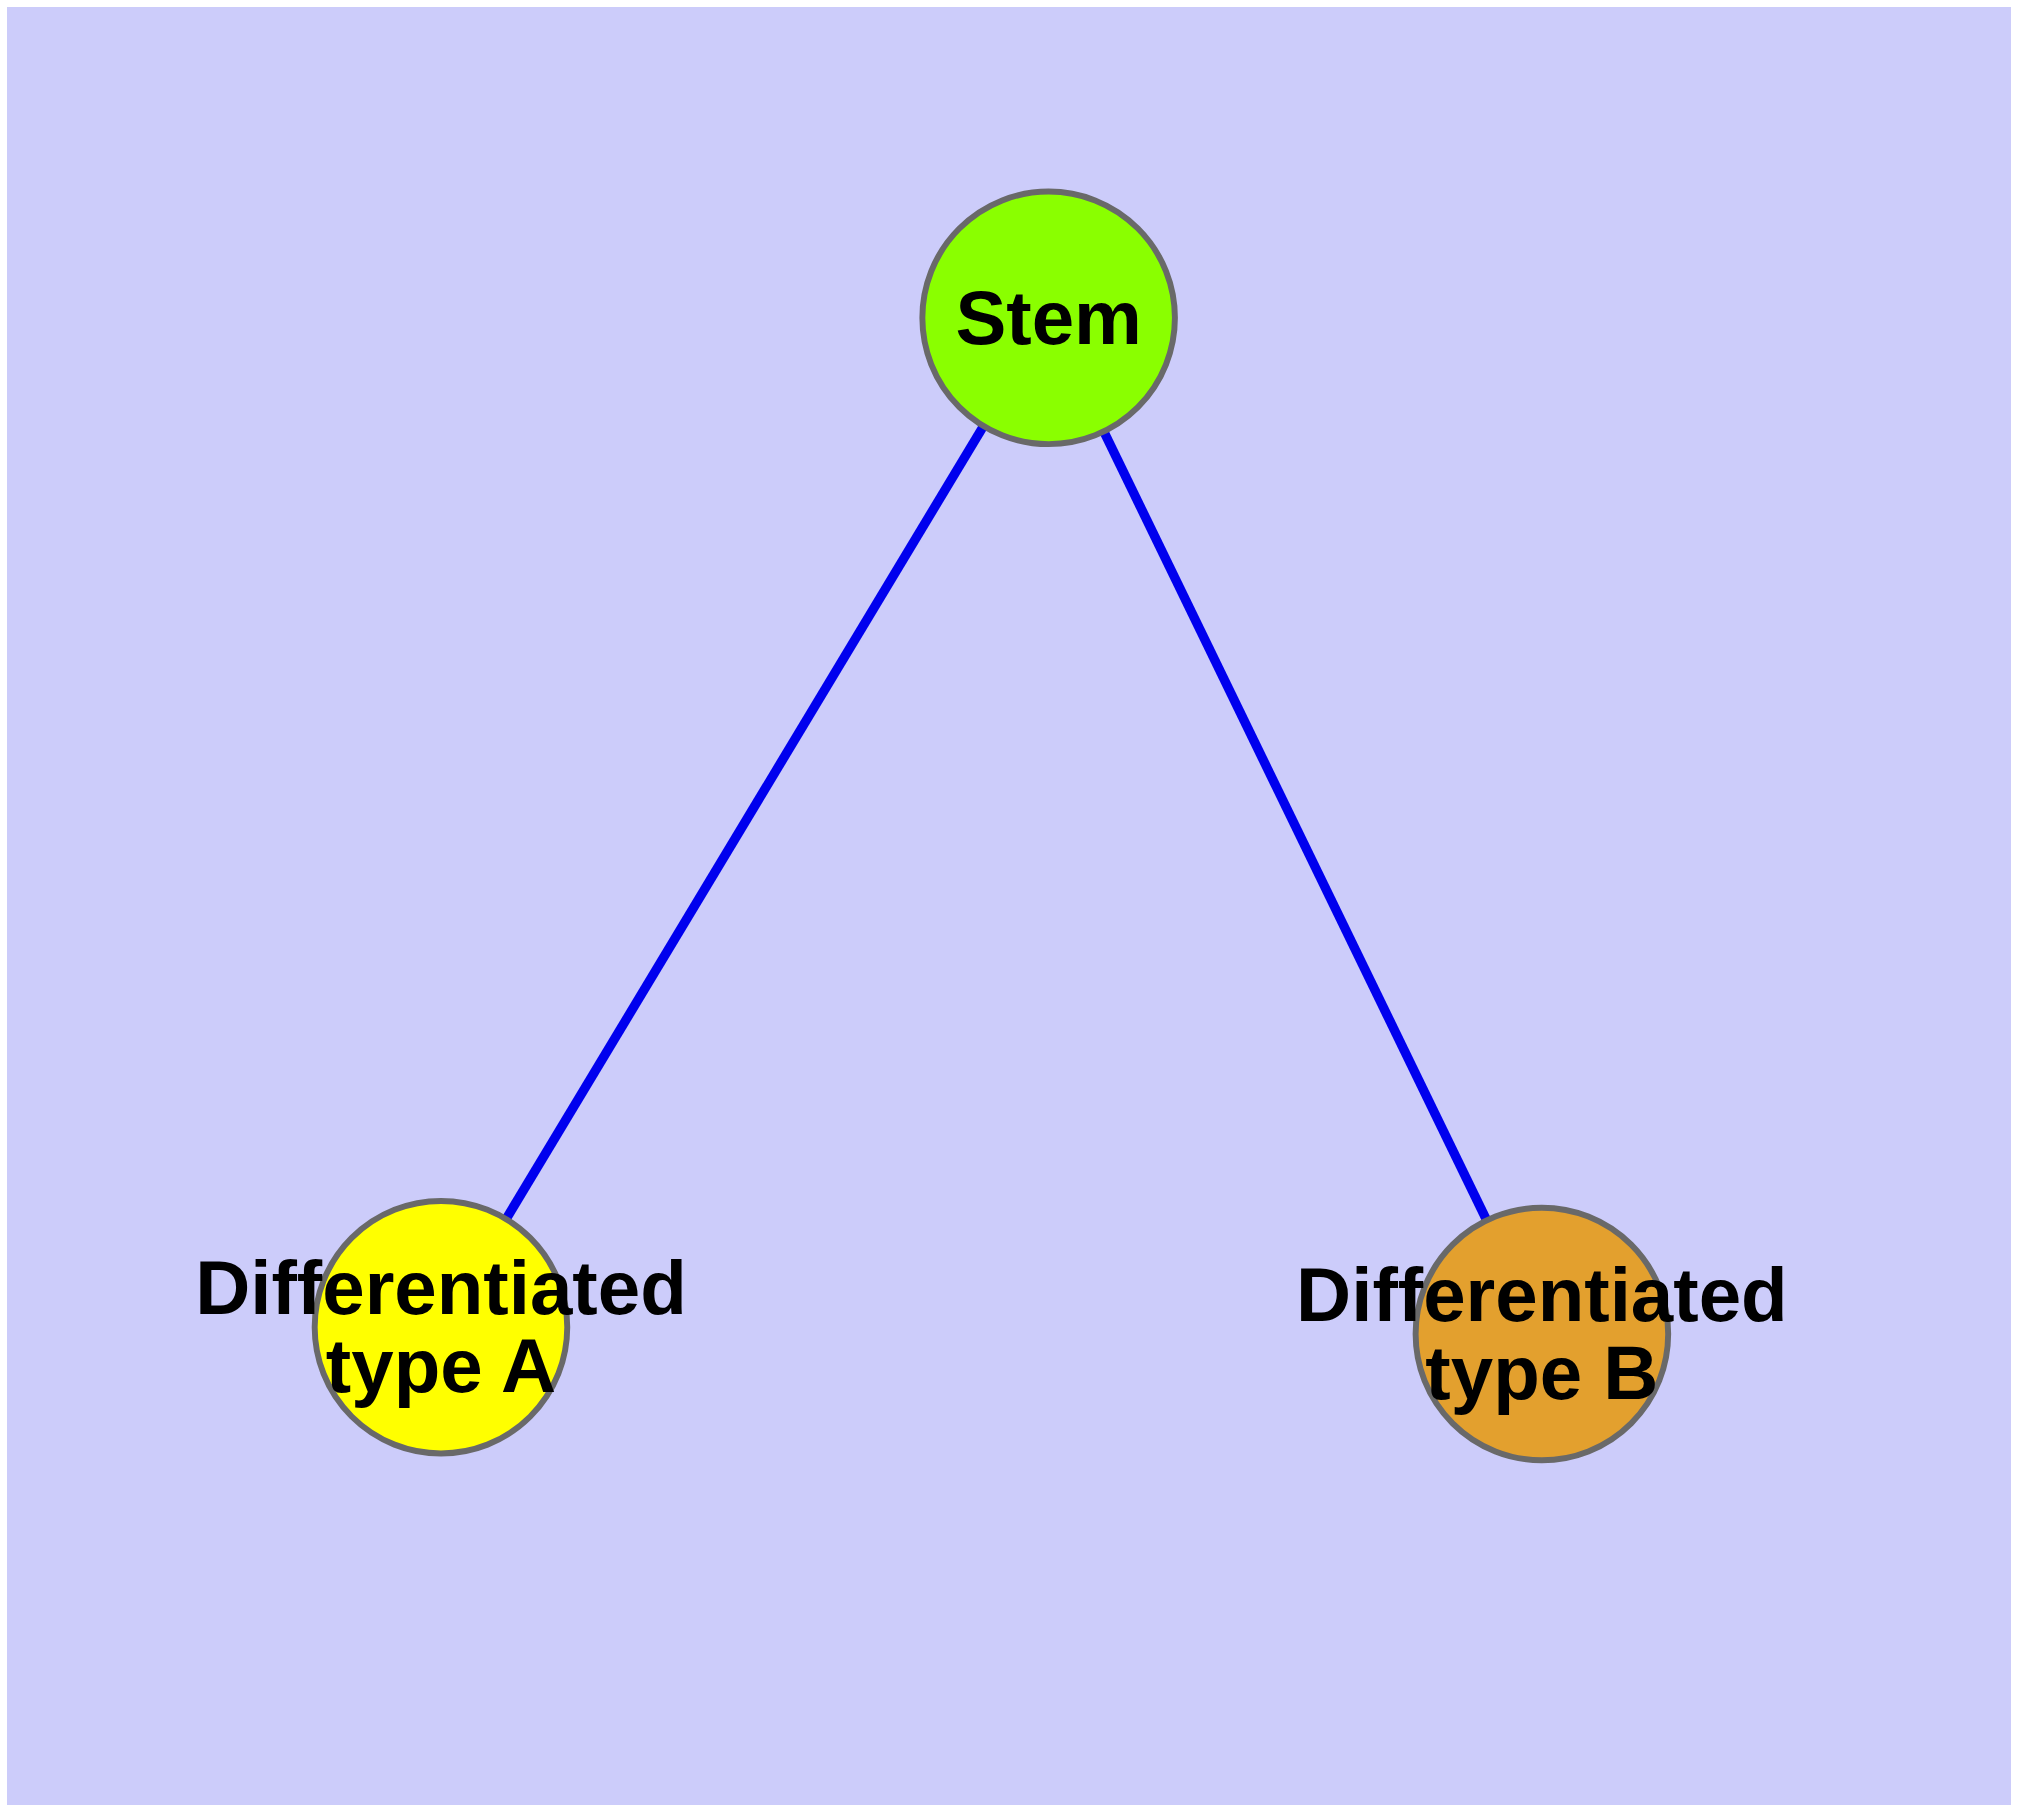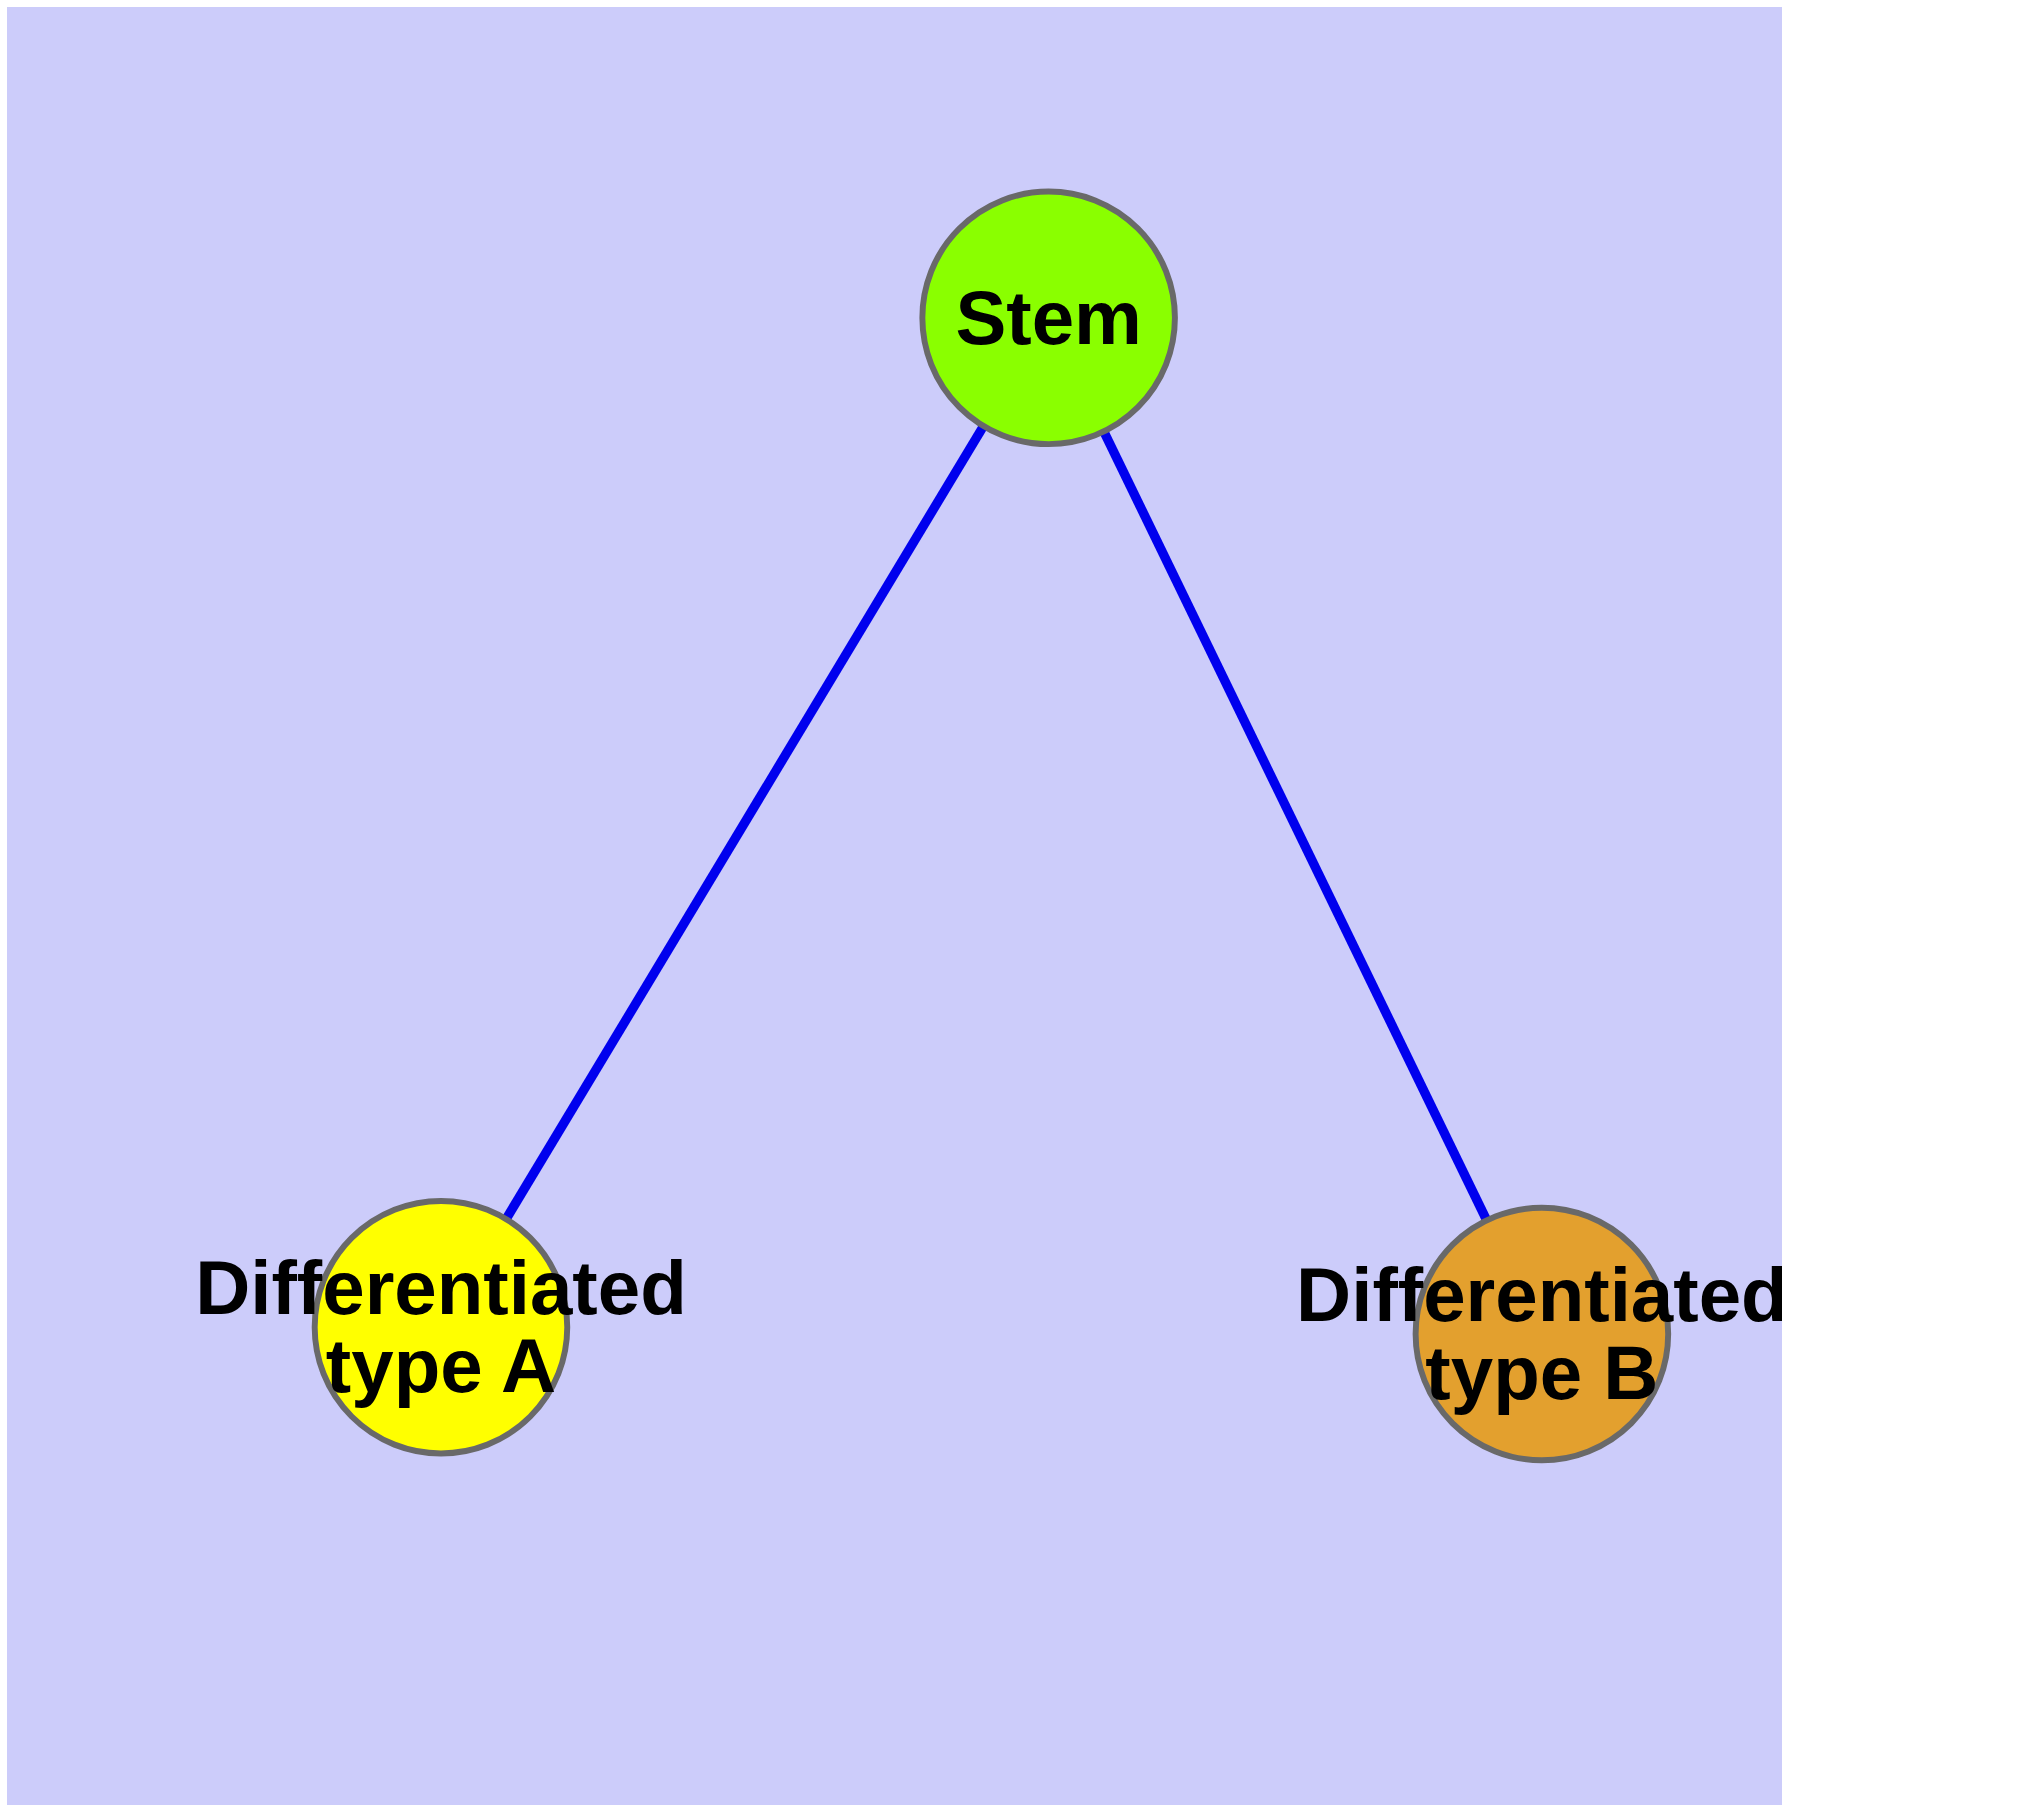--- a/index.html
+++ b/index.html
@@ -2,21 +2,21 @@
 <html style="font-size:13.6px"><head>
 <meta charset="utf-8">
 <style>
   html, body {
     margin: 0;
     padding: 0;
     background: #ffffff;
   }
   #stage {
     position: relative;
-    width: 1782px;
+    width: 2011px;
     height: 1812px;
     background: #ffffff;
     overflow: hidden;
     font-family: "Liberation Sans", sans-serif;
   }
   #canvas-bg {
     position: absolute;
     left: 6.8px;
     top: 6.8px;
     width: 2007px;

